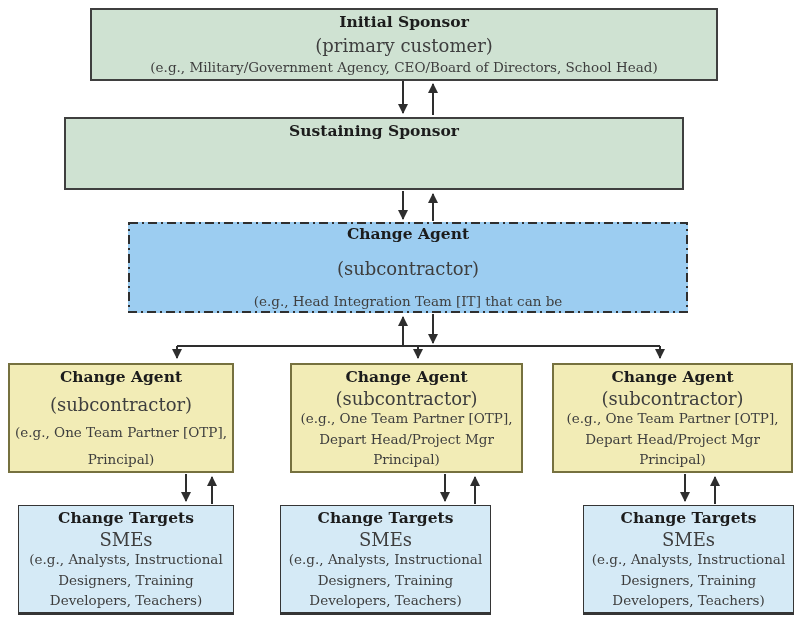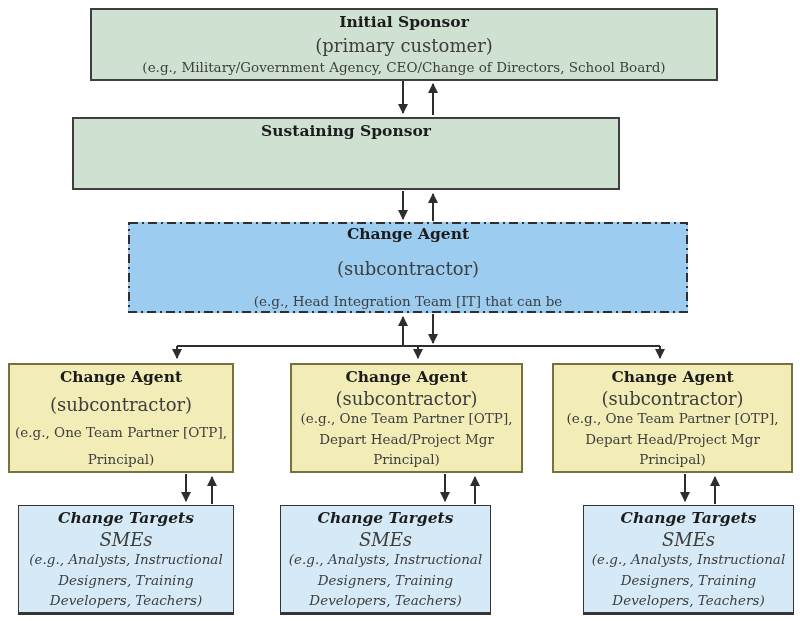--- a/index.html
+++ b/index.html
@@ -15,41 +15,41 @@
     font-family:"DejaVu Serif","Liberation Serif",serif; overflow:hidden;
   }
   .box{
     position:absolute; box-sizing:border-box; text-align:center;
     display:flex; flex-direction:column; justify-content:space-between; align-items:center;
     padding:2px 12px;
   }
   .box.green{ background:var(--green-fill); border:2px solid var(--green-border); }
   .box.bluedash{ background:var(--blue-fill); border:none; }
   .box.yellow{ background:var(--yellow-fill); border:2px solid var(--yellow-border); }
-  .box.lightblue{ background:var(--lightblue-fill); border:1.5px solid var(--lightblue-border); border-bottom-width:3px;font-style:italic; }
+  .box.lightblue{ background:var(--lightblue-fill); border:1.5px solid var(--lightblue-border); border-bottom-width:3px; }
   .title{ font-size:15.5px; font-weight:700; line-height:20px; color:var(--text-title); white-space:nowrap;}
   .subtitle{ font-size:18px; line-height:19px; color:var(--text-body); white-space:nowrap;}
   .line{ font-size:13.5px; line-height:19px; color:var(--text-body); white-space:nowrap;}
   svg.overlay{ position:absolute; left:0; top:0; width:800px; height:621px; pointer-events:none; }
   svg.overlay line, svg.overlay rect{ stroke:var(--arrow); stroke-width:2; fill:none; }
   svg.overlay rect.dashrect{ stroke:var(--blue-border); stroke-dasharray:9 4 2 4; }
   svg.overlay marker path{ fill:var(--arrow); stroke:none; }
 </style>
 </head>
 <body>
 
 <div class="canvas">
 
   <div class="box green" style="left:90px;top:8px;width:628px;height:73px">
     <div class="title">Initial Sponsor</div>
     <div class="subtitle">(primary customer)</div>
-    <div class="line">(e.g., Military/Government Agency, CEO/Change of Directors, School Board)</div>
+    <div class="line">(e.g., Military/Government Agency, CEO/Board of Directors, School Head)</div>
   </div>
 
-  <div class="box green" style="left:72px;top:117px;width:548px;height:73px">
+  <div class="box green" style="left:64px;top:117px;width:620px;height:73px">
     <div class="title">Sustaining Sponsor</div>
   </div>
 
   <div class="box bluedash" style="left:128px;top:222px;width:560px;height:91px">
     <div class="title">Change Agent</div>
     <div class="subtitle">(subcontractor)</div>
     <div class="line">(e.g., Head Integration Team [IT] that can be</div>
   </div>
 
   <div class="box yellow" style="left:8px;top:363px;width:226px;height:110px">

